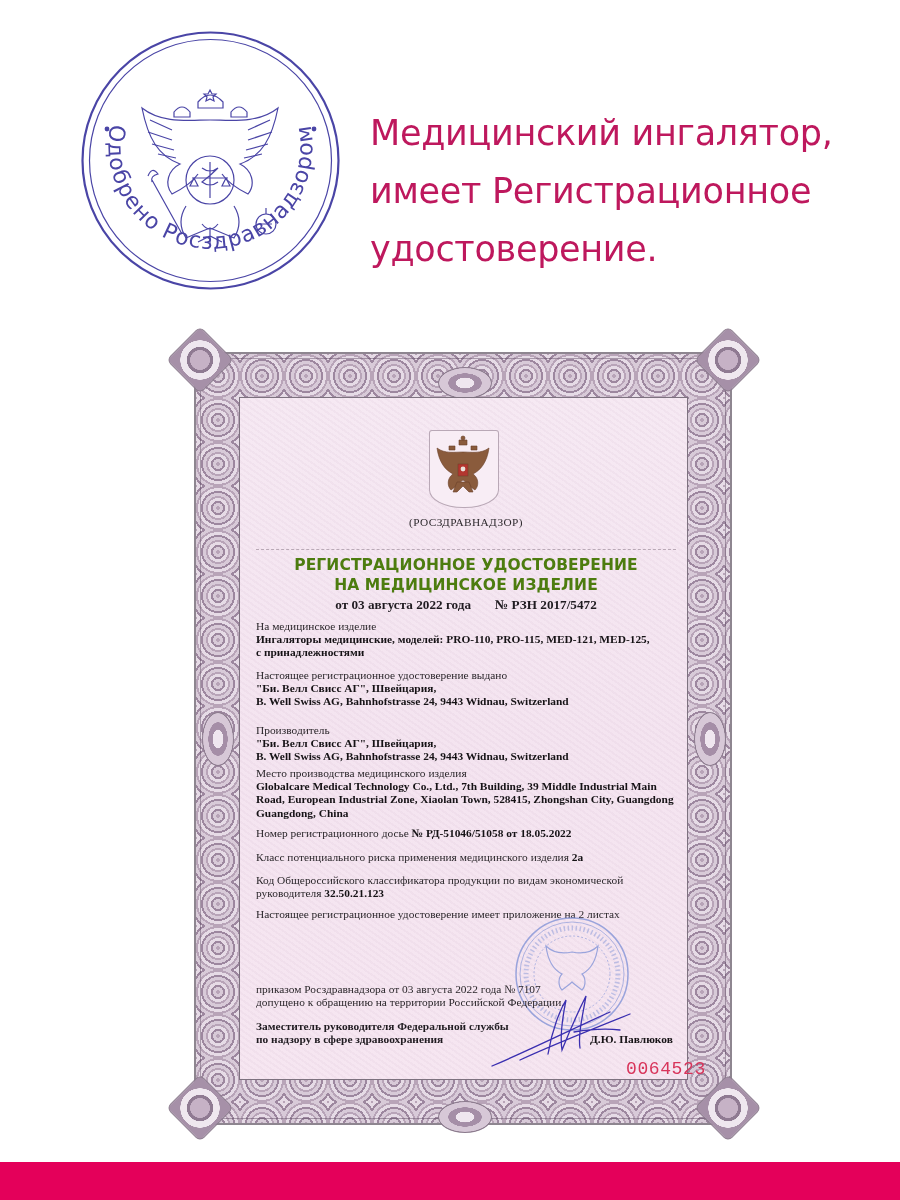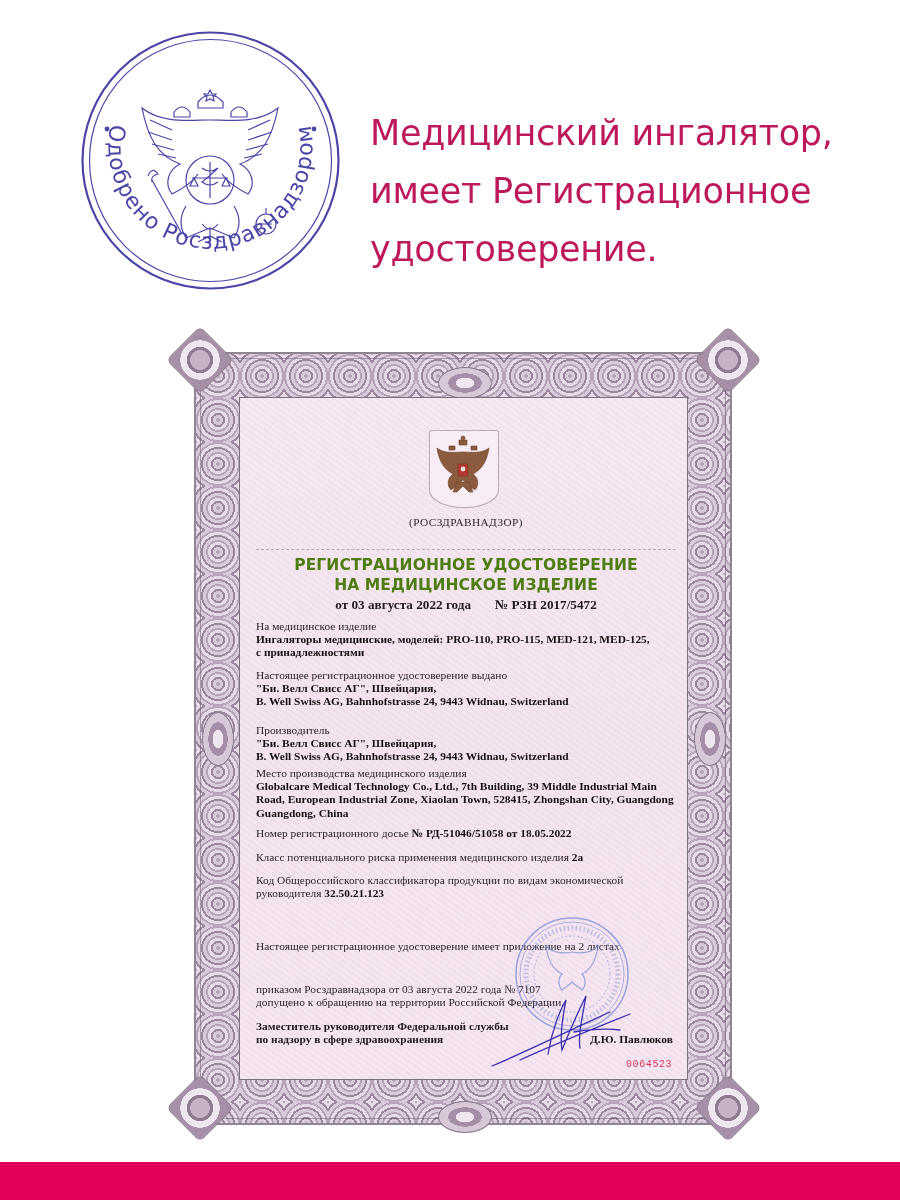--- a/index.html
+++ b/index.html
@@ -29,25 +29,25 @@
   .agency { top:515px; text-align:center; font-size:11.3px; line-height:14px; letter-spacing:0.4px; color:#2e2a2e; width:420px; }
   .rule { position:absolute; left:256px; top:549px; width:420px; border-top:1px dashed #b9a9b6; }
   .title { top:555px; text-align:center; font-family:"DejaVu Sans", sans-serif; font-weight:bold; font-size:15.5px; line-height:20px; color:#4d7c0f; letter-spacing:0.1px; }
   .dateline { top:597px; text-align:center; font-weight:bold; font-size:13.2px; }
   .dateline span + span { margin-left:24px; }
 
   .blk { font-size:11.4px; line-height:13.2px; }
   .blk .lbl { color:#2b272b; }
   .blk .val { font-weight:bold; color:#151215; }
   .b1 { top:620px; } .b2 { top:669px; } .b3 { top:718px;margin-top:6px; } .b4 { top:767px; }
-  .b5 { top:827px; } .b6 { top:851px; } .b7 { top:874px; } .b8 { top:908px;margin-top:32px; }
+  .b5 { top:827px; } .b6 { top:851px; } .b7 { top:874px; } .b8 { top:908px; }
   .b9 { top:983px; }
   .b10 { top:1020px; font-weight:bold; }
   .signer-name { position:absolute; left:590px; top:1033px; font-family:"Liberation Serif", serif; font-weight:bold; font-size:11.4px; color:#151215; }
-  .serial { position:absolute; left:626px; top:1059px; font-family:"Liberation Mono", monospace; font-size:10px; color:#d8345a; letter-spacing:0.6px; }
+  .serial { position:absolute; left:626px; top:1059px; font-family:"Liberation Mono", monospace; font-size:18px; color:#d8345a; letter-spacing:0.6px; }
 
   .seal { position:absolute; left:512px; top:914px; width:120px; height:120px; }
   .signature { position:absolute; left:490px; top:990px; width:150px; height:80px; }
 
   .bottom-bar { position:absolute; left:0; top:1162px; width:900px; height:38px; background:#e4005a; }
 </style>
 </head>
 <body>
 
 <svg class="stamp" viewBox="0 0 265 265">

